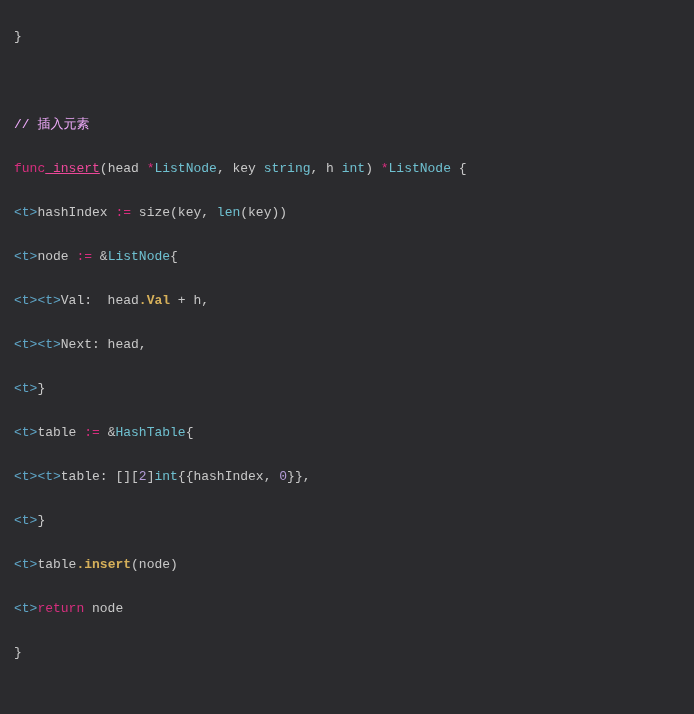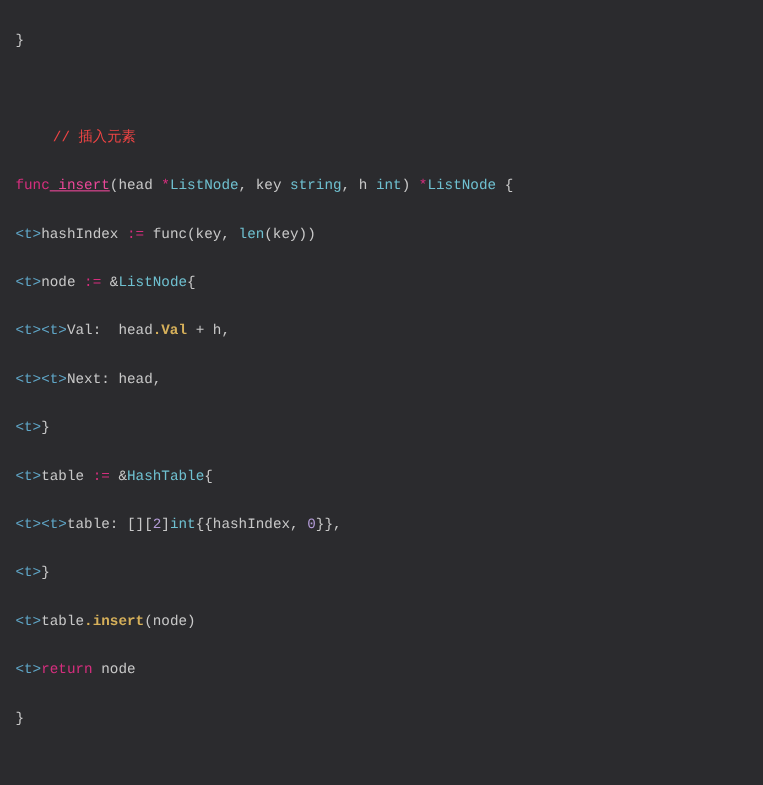--- a/index.html
+++ b/index.html
@@ -12,38 +12,38 @@
     padding: 0;
     width: 694px;
     height: 714px;
     overflow: hidden;
   }
   .code-area {
     padding: 4px 14px;
     white-space: pre;
   }
   .line { display: block; min-height: 22px; }
-  .comment { color: #ef4444; margin-left: 34px; }
+  .comment { color: #f0abfc; }
   .keyword { color: #d62e7e; margin-top: 32px; }
   .type { color: #6fc0d0; }
   .func-name { color: #ec4899; text-decoration: underline; }
   .number { color: #b49cd8; }
   .field { color: #d6b05a; font-weight: bold; }
   .tag { color: #5fa5c6; }
   .builtin { color: #6fc0d0; }
 </style>
 </head>
 <body>
 
 <div class="code-area">
 <span class="line"><span>}</span></span>
 <span class="line"><span></span></span>
 <span class="line"><span class="comment">// 插入元素</span></span>
 <span class="line"><span class="keyword">func</span><span class="func-name"> insert</span><span>(head </span><span class="keyword">*</span><span class="type">ListNode</span><span>, key </span><span class="type">string</span><span>, h </span><span class="type">int</span><span>) </span><span class="keyword">*</span><span class="type">ListNode</span><span> {</span></span>
-<span class="line"><span class="tag">&lt;t&gt;</span><span>hashIndex </span><span class="keyword">:=</span><span> func(key, </span><span class="builtin">len</span><span>(key))</span></span>
+<span class="line"><span class="tag">&lt;t&gt;</span><span>hashIndex </span><span class="keyword">:=</span><span> size(key, </span><span class="builtin">len</span><span>(key))</span></span>
 <span class="line"><span class="tag">&lt;t&gt;</span><span>node </span><span class="keyword">:=</span><span> &amp;</span><span class="type">ListNode</span><span>{</span></span>
 <span class="line"><span class="tag">&lt;t&gt;&lt;t&gt;</span><span>Val:  head</span><span class="field">.Val</span><span> + h,</span></span>
 <span class="line"><span class="tag">&lt;t&gt;&lt;t&gt;</span><span>Next: head,</span></span>
 <span class="line"><span class="tag">&lt;t&gt;</span><span>}</span></span>
 <span class="line"><span class="tag">&lt;t&gt;</span><span>table </span><span class="keyword">:=</span><span> &amp;</span><span class="type">HashTable</span><span>{</span></span>
 <span class="line"><span class="tag">&lt;t&gt;&lt;t&gt;</span><span>table: [][</span><span class="number">2</span><span>]</span><span class="type">int</span><span>{{hashIndex, </span><span class="number">0</span><span>}},</span></span>
 <span class="line"><span class="tag">&lt;t&gt;</span><span>}</span></span>
 <span class="line"><span class="tag">&lt;t&gt;</span><span>table</span><span class="field">.insert</span><span>(node)</span></span>
 <span class="line"><span class="tag">&lt;t&gt;</span><span class="keyword">return</span><span> node</span></span>
 <span class="line"><span>}</span></span>

